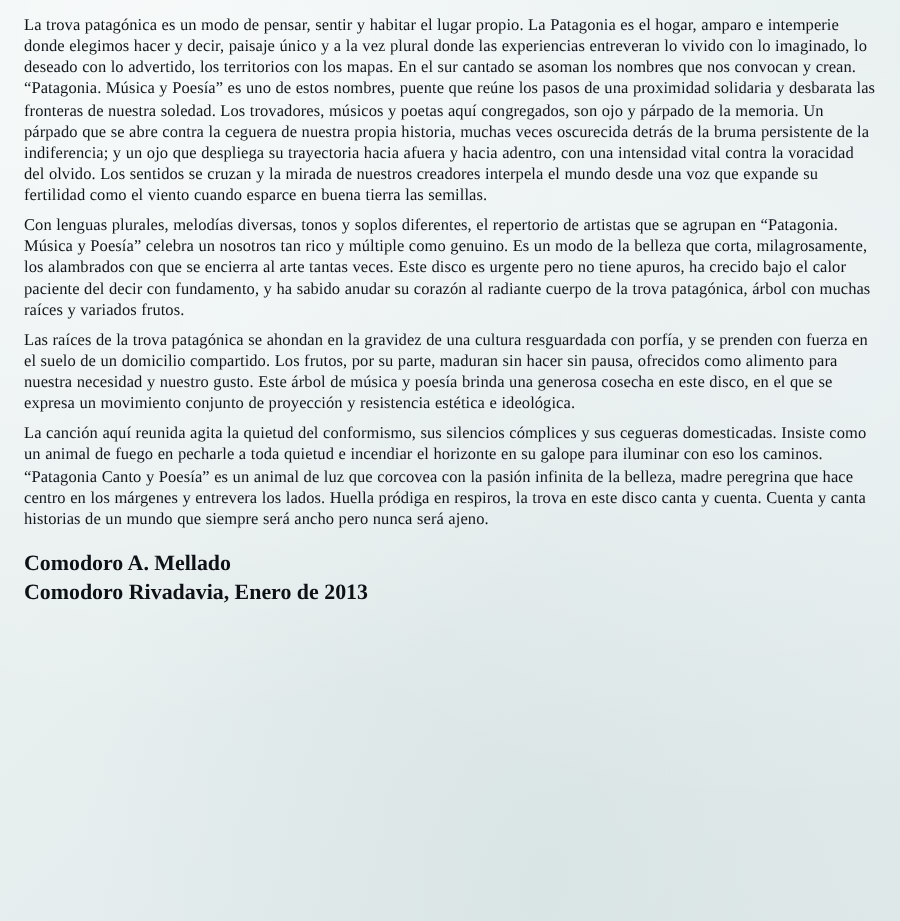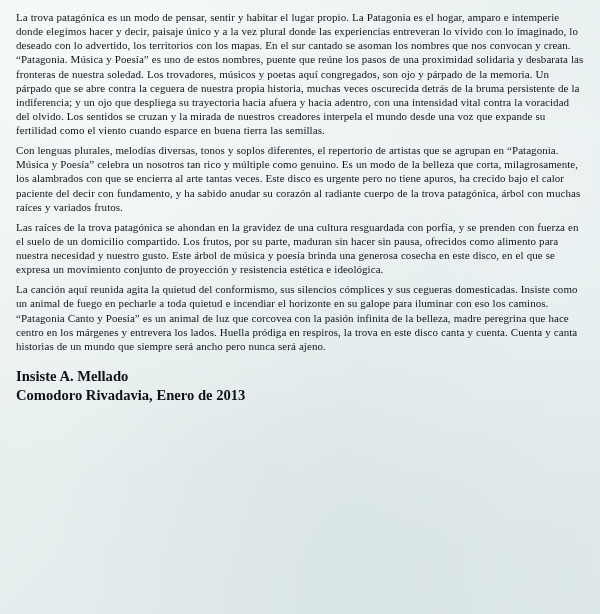--- a/index.html
+++ b/index.html
@@ -64,17 +64,17 @@
 <body>
 
 <div class="page">
   <div class="content">
     <p class="para">La trova patagónica es un modo de pensar, sentir y habitar el lugar propio. La Patagonia es el hogar, amparo e intemperie donde elegimos hacer y decir, paisaje único y a la vez plural donde las experiencias entreveran lo vivido con lo imaginado, lo deseado con lo advertido, los territorios con los mapas. En el sur cantado se asoman los nombres que nos convocan y crean. “Patagonia. Música y Poesía” es uno de estos nombres, puente que reúne los pasos de una proximidad solidaria y desbarata las fronteras de nuestra soledad. Los trovadores, músicos y poetas aquí congregados, son ojo y párpado de la memoria. Un párpado que se abre contra la ceguera de nuestra propia historia, muchas veces oscurecida detrás de la bruma persistente de la indiferencia; y un ojo que despliega su trayectoria hacia afuera y hacia adentro, con una intensidad vital contra la voracidad del olvido. Los sentidos se cruzan y la mirada de nuestros creadores interpela el mundo desde una voz que expande su fertilidad como el viento cuando esparce en buena tierra las semillas.</p>
     <p class="para">Con lenguas plurales, melodías diversas, tonos y soplos diferentes, el repertorio de artistas que se agrupan en “Patagonia. Música y Poesía” celebra un nosotros tan rico y múltiple como genuino. Es un modo de la belleza que corta, milagrosamente, los alambrados con que se encierra al arte tantas veces. Este disco es urgente pero no tiene apuros, ha crecido bajo el calor paciente del decir con fundamento, y ha sabido anudar su corazón al radiante cuerpo de la trova patagónica, árbol con muchas raíces y variados frutos.</p>
     <p class="para">Las raíces de la trova patagónica se ahondan en la gravidez de una cultura resguardada con porfía, y se prenden con fuerza en el suelo de un domicilio compartido. Los frutos, por su parte, maduran sin hacer sin pausa, ofrecidos como alimento para nuestra necesidad y nuestro gusto. Este árbol de música y poesía brinda una generosa cosecha en este disco, en el que se expresa un movimiento conjunto de proyección y resistencia estética e ideológica.</p>
     <p class="para">La canción aquí reunida agita la quietud del conformismo, sus silencios cómplices y sus cegueras domesticadas. Insiste como un animal de fuego en pecharle a toda quietud e incendiar el horizonte en su galope para iluminar con eso los caminos. “Patagonia Canto y Poesía” es un animal de luz que corcovea con la pasión infinita de la belleza, madre peregrina que hace centro en los márgenes y entrevera los lados. Huella pródiga en respiros, la trova en este disco canta y cuenta. Cuenta y canta historias de un mundo que siempre será ancho pero nunca será ajeno.</p>
 
     <div class="signature">
-      <div class="line">Insiste A. Mellado</div>
+      <div class="line">Comodoro A. Mellado</div>
       <div class="line">Comodoro Rivadavia, Enero de 2013</div>
     </div>
   </div>
 </div>
 
 </body></html>

